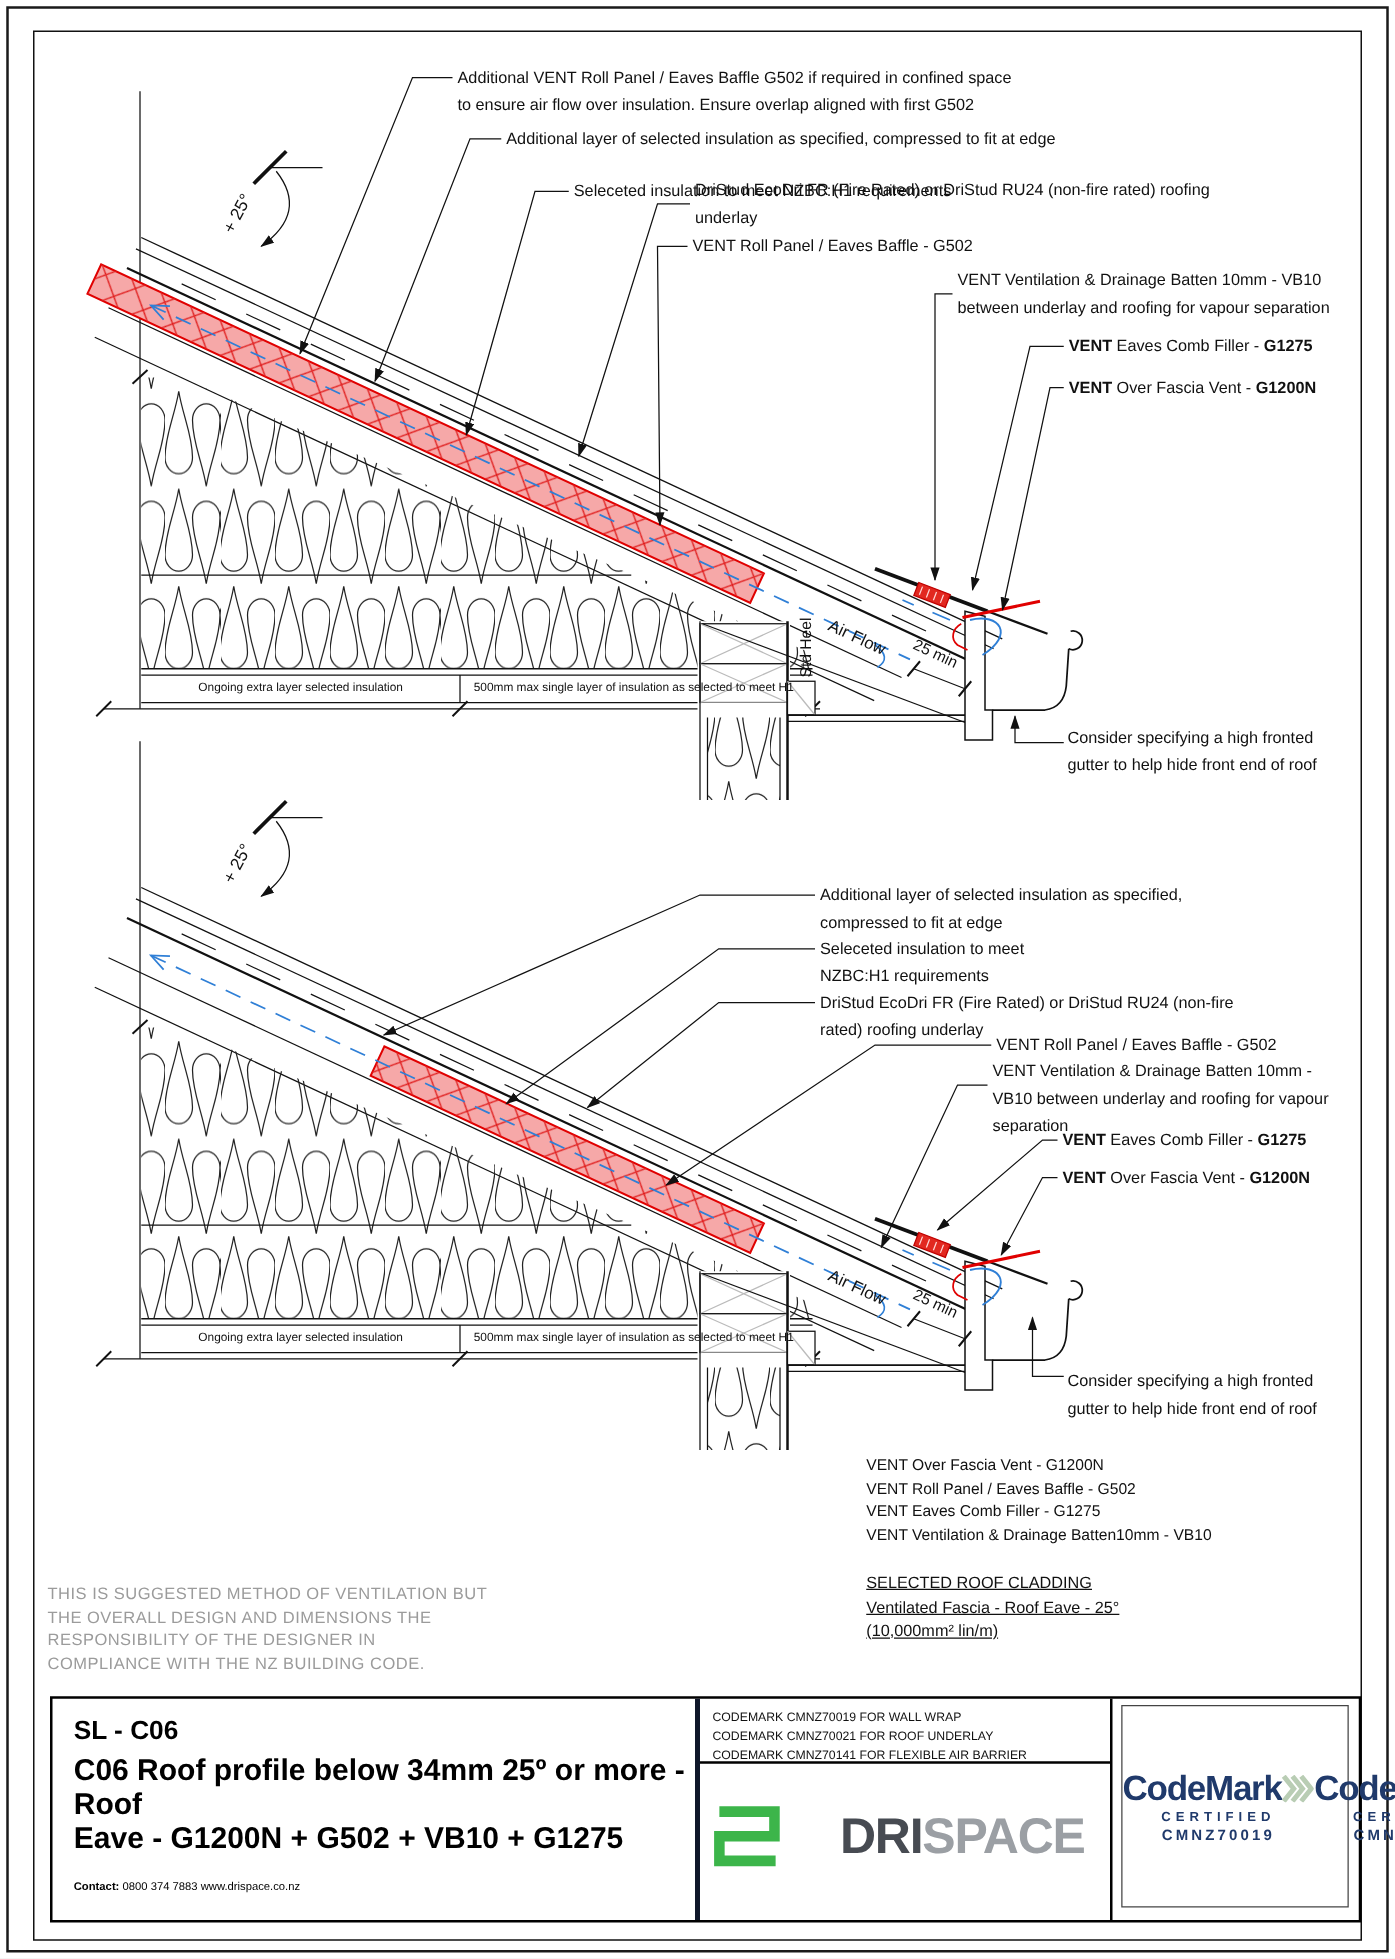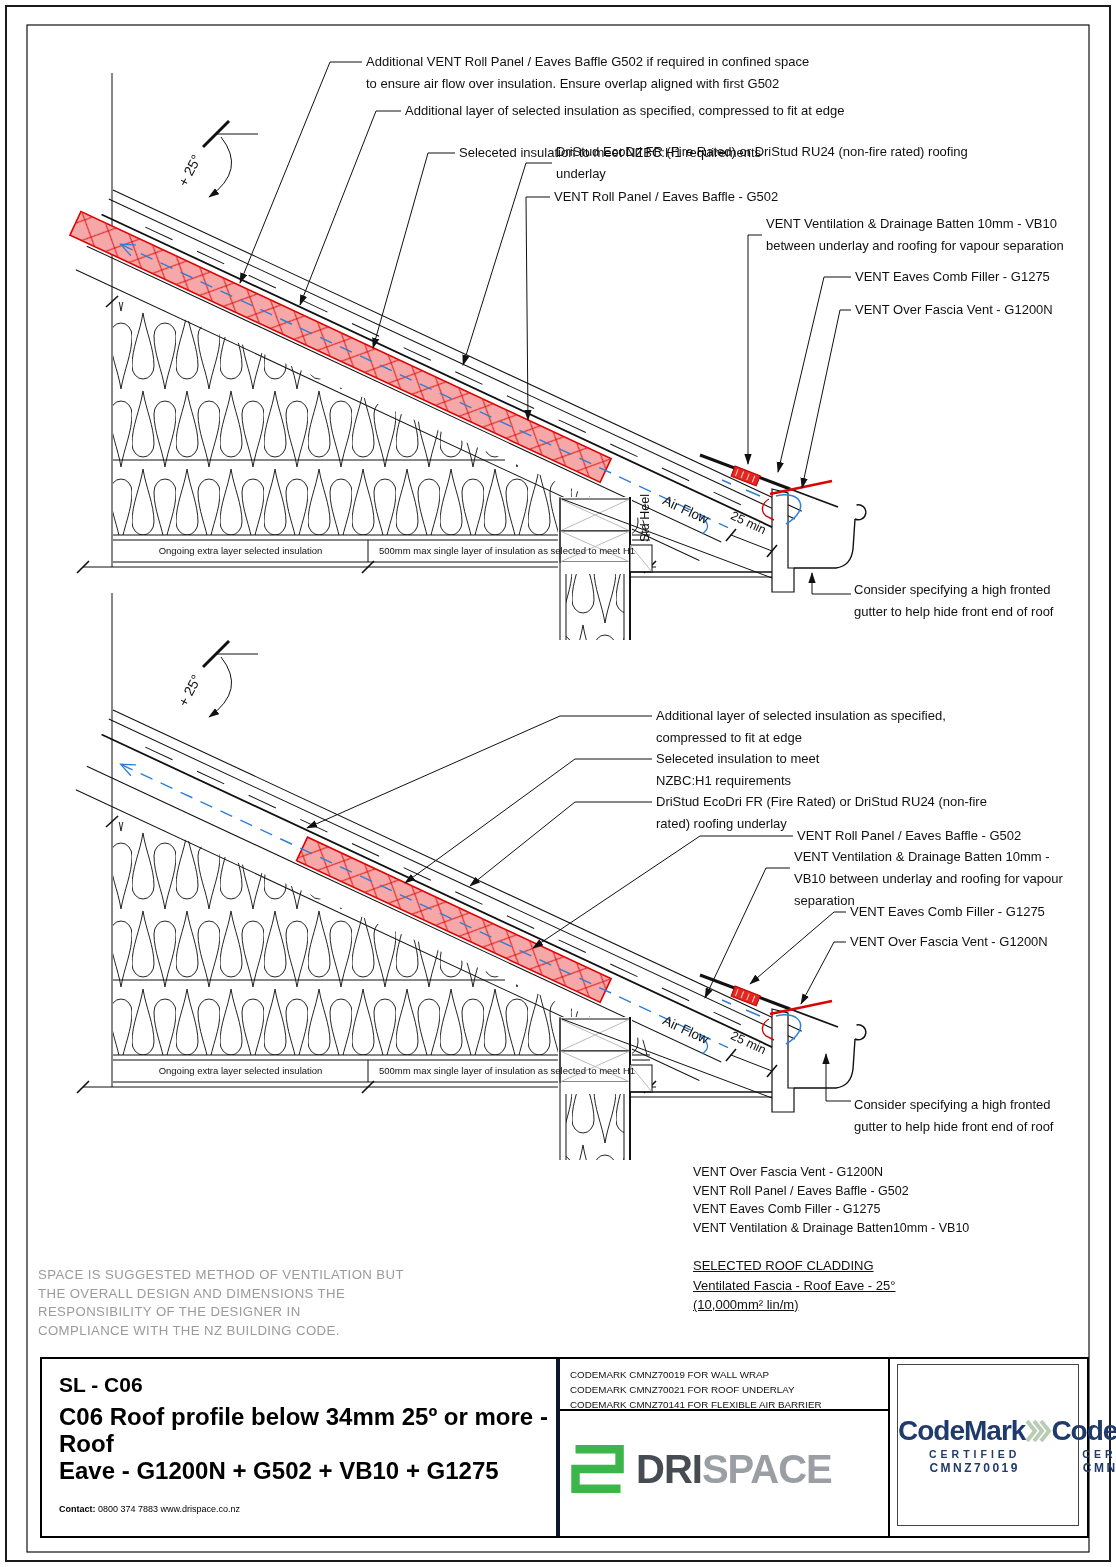--- a/index.html
+++ b/index.html
@@ -1,34 +1,34 @@
 <!DOCTYPE html>
 <html><head>
 <meta charset="utf-8">
 <style>
   html,body{margin:0;padding:0;background:#e8e8e8;font-family:"Liberation Sans",sans-serif;}
   #page{position:relative;width:1116px;height:1567px;background:#fff;margin:0 auto;overflow:hidden;}
   #pageborder{position:absolute;left:5px;top:5px;width:1102px;height:1553px;border:2px solid #1a1a1a;}
   .lbl{position:absolute;font-size:13px;line-height:22px;color:#111;white-space:nowrap;}
-  .lbl b{font-weight:normal;}
+  .lbl b{font-weight:bold;}
   .band{position:absolute;font-size:9.5px;color:#111;text-align:center;white-space:nowrap;}
   .rot{transform-origin:left top;}
   .disc{position:absolute;left:38px;top:1266px;font-size:13.2px;line-height:18.5px;color:#9b9b9b;letter-spacing:.4px;white-space:nowrap;}
   .legend{position:absolute;left:693px;top:1163px;font-size:12.5px;line-height:18.5px;color:#111;white-space:nowrap;}
   .cladding{position:absolute;left:693px;top:1256px;font-size:13px;line-height:19.5px;color:#111;white-space:nowrap;}
   .cladding div{text-decoration:underline;}
   
   .tblock{position:absolute;left:40px;top:1357px;width:1049px;height:181px;border:2px solid #000;box-sizing:border-box;display:flex;}
   .tb-left{width:518px;border-right:4px solid #0f172a;box-sizing:border-box;position:relative;padding:14px 0 0 17px;}
   .tb-code{font-size:21px;font-weight:bold;color:#000;}
   .tb-title{font-size:24px;font-weight:bold;color:#000;line-height:27px;margin-top:6px;}
   .tb-contact{position:absolute;left:17px;bottom:22px;font-size:9px;color:#000;}
   .tb-mid{width:330px;border-right:2px solid #000;box-sizing:border-box;position:relative;}
   .tb-codes{padding:8px 0 0 10px;font-size:9.8px;line-height:15px;color:#111;border-bottom:2px solid #000;height:52px;box-sizing:border-box;white-space:nowrap;}
-  .tb-logo{position:absolute;left:8px;top:80px;display:flex;align-items:center;}
+  .tb-logo{position:absolute;left:8px;top:80px;display:flex;align-items:center;gap:36px;}
   .tb-logo .brand{font-size:40px;font-weight:bold;letter-spacing:-1px;margin-left:8px;}
   .brand .d1{color:#474b52;}.brand .d2{color:#9b9fa4;}
   .tb-right{flex:1;position:relative;}
   .badgebox{position:absolute;left:7px;top:5px;right:8px;bottom:10px;border:1px solid #444;display:flex;flex-direction:row;align-items:center;justify-content:space-between;padding:4px 0;}
   .badge{text-align:center;}
   .bd-row{display:flex;align-items:center;justify-content:center;}
   .bd-brand{font-size:28px;font-weight:bold;color:#203a6b;letter-spacing:-1px;}
   .bd-cert{font-size:10.5px;font-weight:bold;color:#203a6b;letter-spacing:4px;margin-top:1px;}
   .bd-num{font-size:12px;font-weight:bold;color:#203a6b;letter-spacing:2.5px;margin-top:1px;}
   .badge3 .bd-brand{font-size:29px;}
@@ -248,21 +248,21 @@
     <div>VENT  Roll Panel / Eaves Baffle - G502</div>
     <div>VENT Eaves Comb Filler - G1275</div>
     <div>VENT Ventilation &amp; Drainage Batten10mm - VB10</div>
   </div>
   <div class="cladding">
     <div>SELECTED ROOF CLADDING</div>
     <div>Ventilated Fascia - Roof Eave - 25°</div>
     <div>(10,000mm² lin/m)</div>
   </div>
   <div class="disc">
-    <div>SPACE IS SUGGESTED METHOD OF VENTILATION BUT</div>
+    <div>THIS IS SUGGESTED METHOD OF VENTILATION BUT</div>
     <div>THE OVERALL DESIGN AND DIMENSIONS THE</div>
     <div>RESPONSIBILITY  OF  THE  DESIGNER IN</div>
     <div>COMPLIANCE WITH THE NZ BUILDING CODE.</div>
   </div>
 
   <div class="tblock">
     <div class="tb-left">
       <div class="tb-code">SL - C06</div>
       <div class="tb-title">
         <div>C06 Roof profile below 34mm 25º or more - Roof</div>

